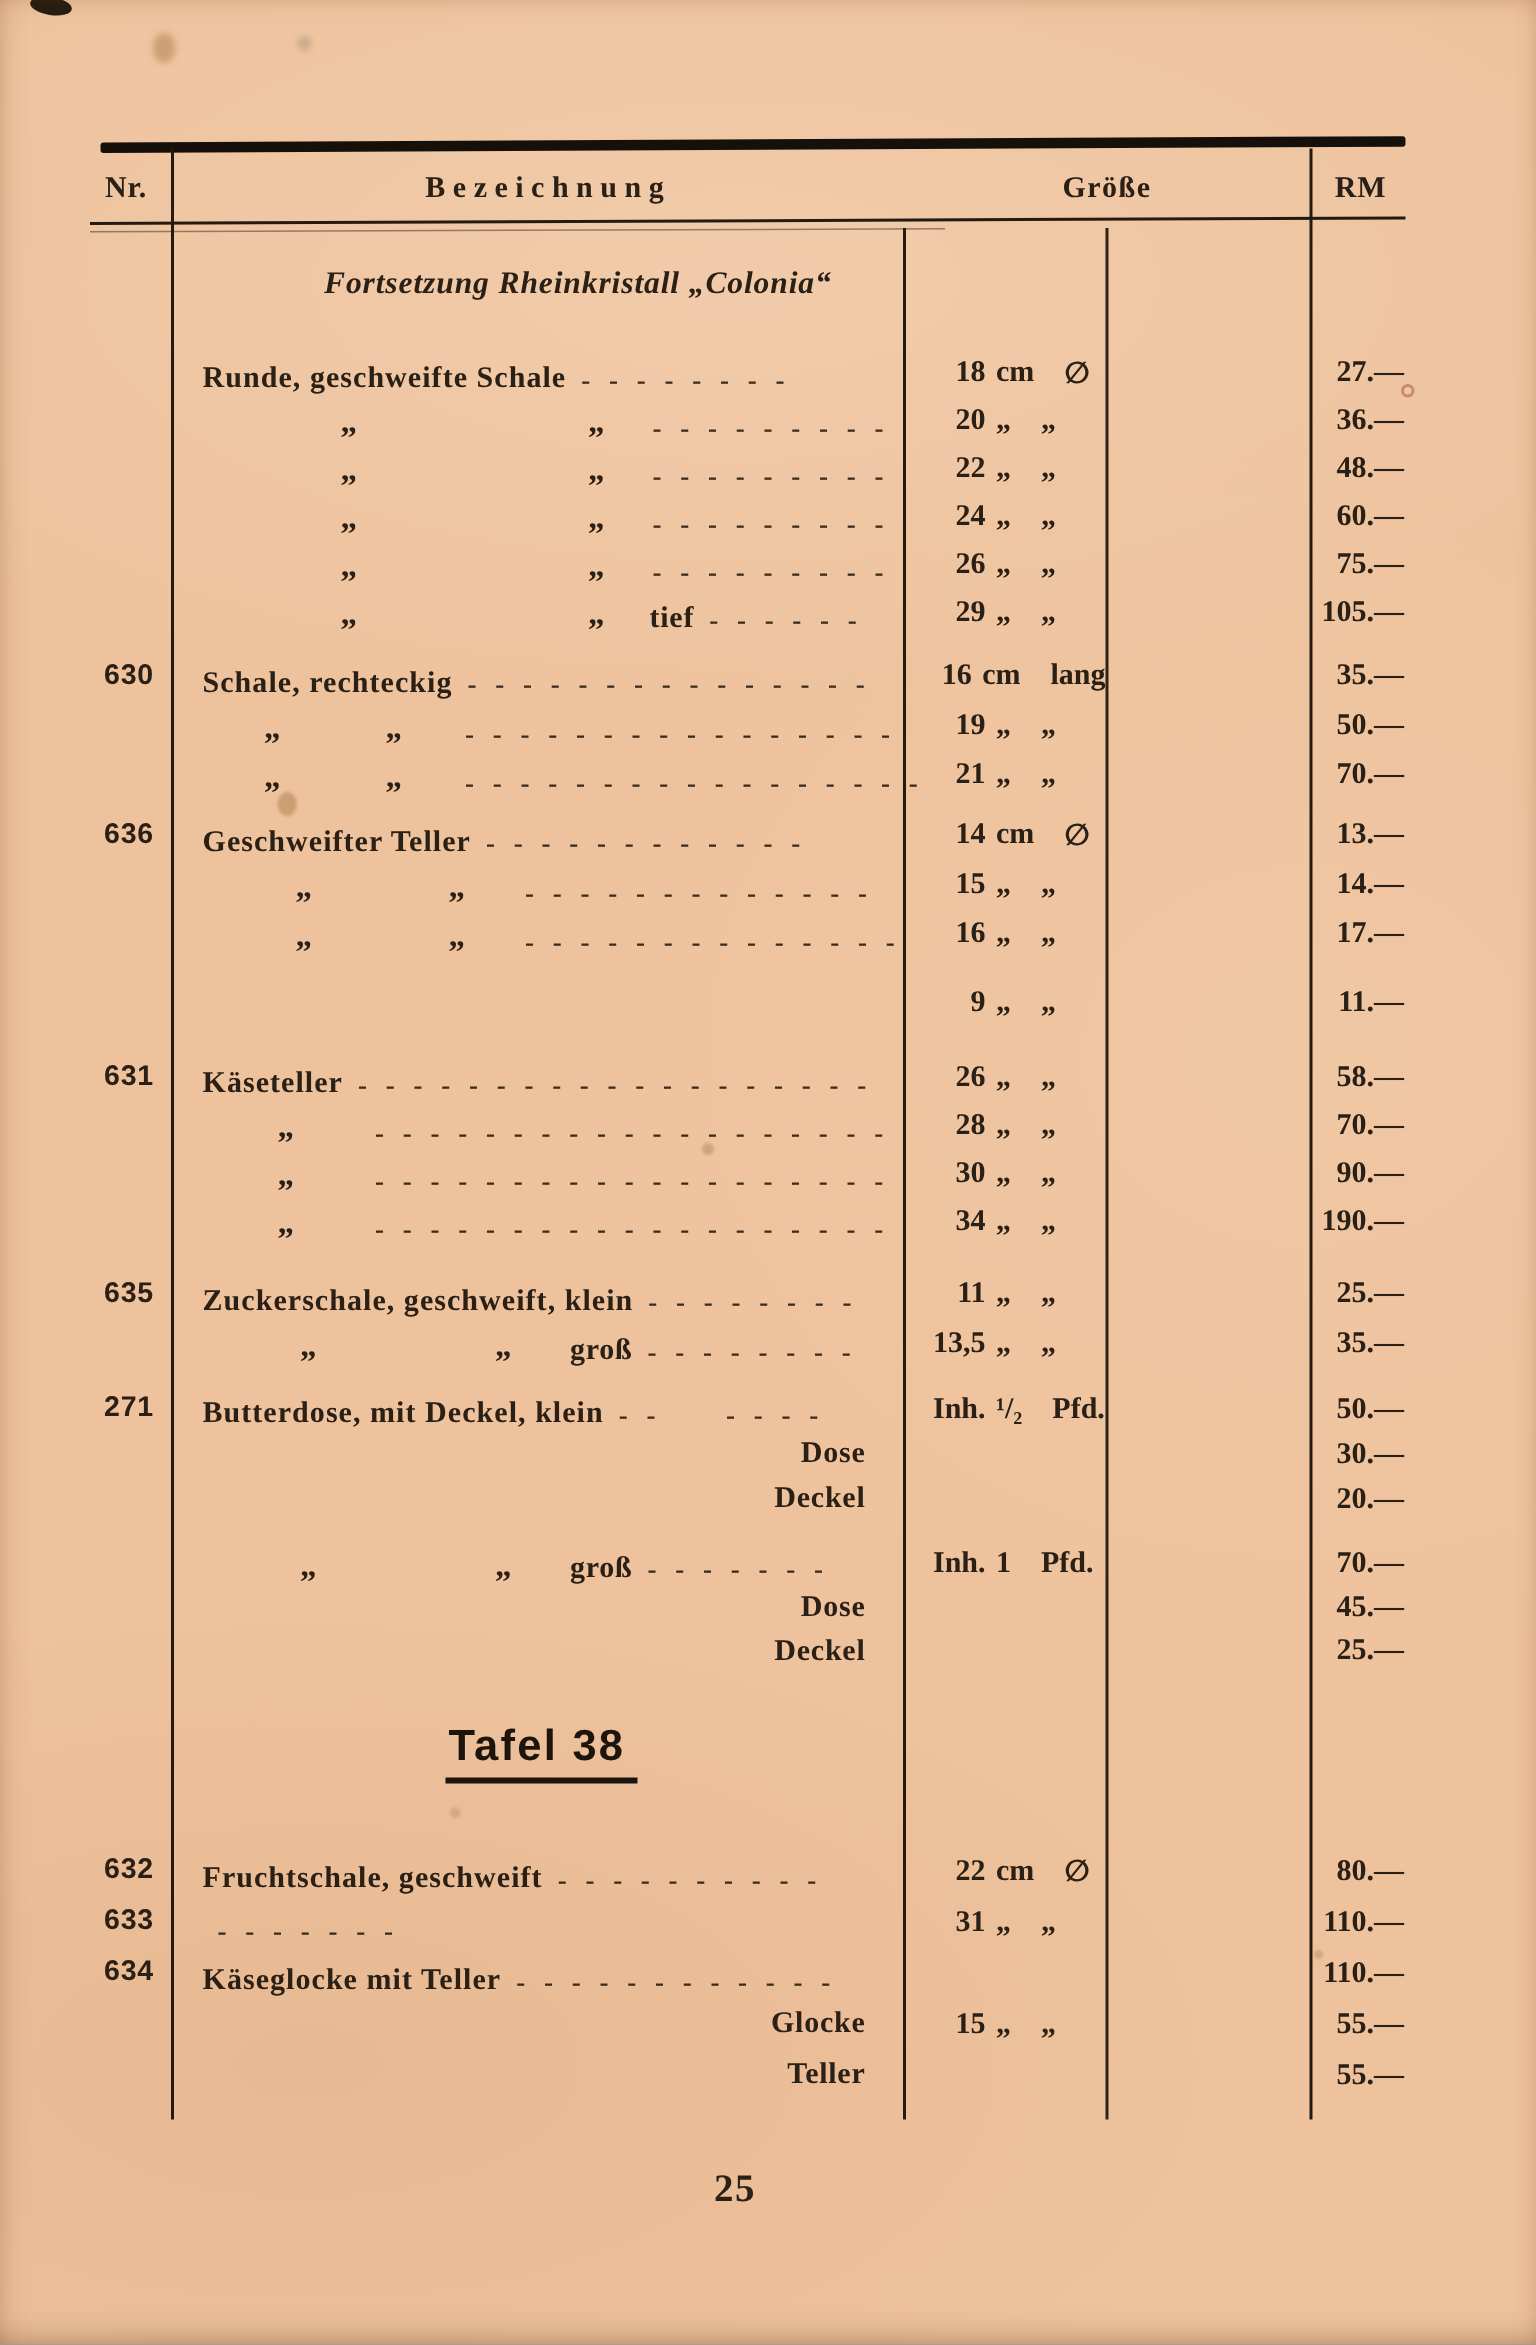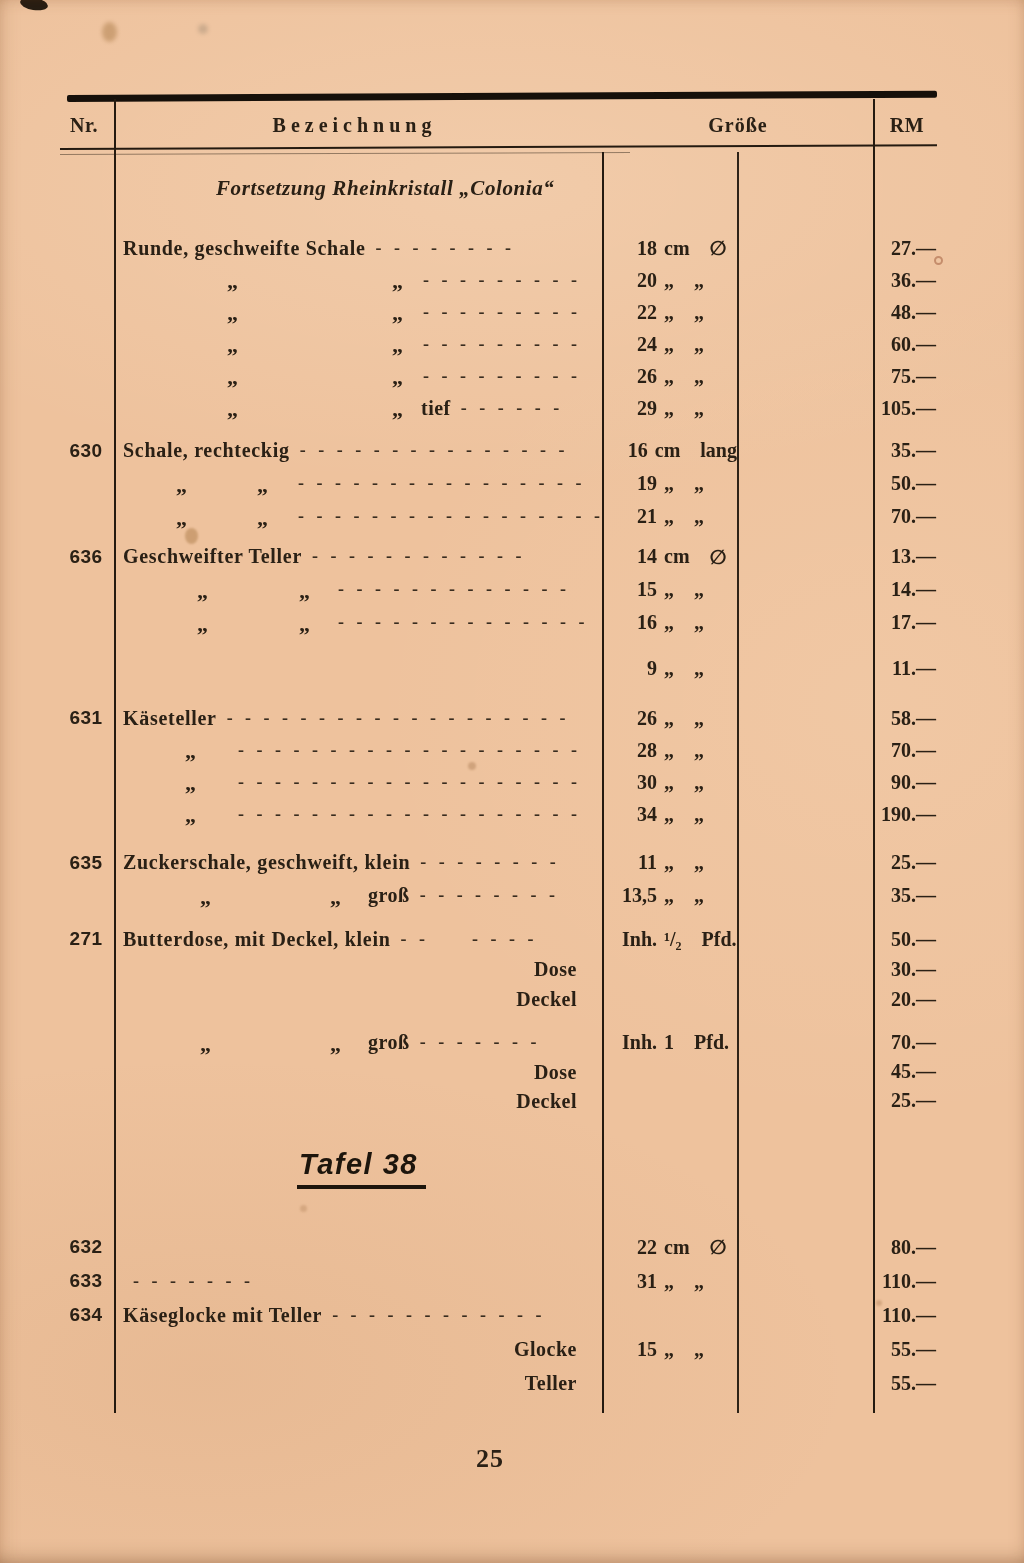--- a/index.html
+++ b/index.html
@@ -28,43 +28,43 @@
   .rule-hdr2{position:absolute; left:60px; top:154px; width:570px; height:1px; background:#241a10; opacity:.45;
             transform:rotate(-0.2deg); transform-origin:left center;}
   .vl{position:absolute; width:2px; background:#241a10;}
   .vl.v1{left:114px; top:99px;  height:1314px;}
   .vl.v2{left:602px; top:152px; height:1261px;}
   .vl.v3{left:737px; top:152px; height:1261px; width:2px; opacity:.95;}
   .vl.v4{left:873px; top:99px;  height:1314px;}
   
   .hlbl{position:absolute; top:110px; height:30px; line-height:30px; font-size:20px; font-weight:700;}
   .h-nr {left:58px;  width:52px;  text-align:center; letter-spacing:.5px;}
-  .h-bez{left:111px; width:487px; text-align:center; letter-spacing:5px;}
+  .h-bez{left:122px; width:487px; text-align:center; letter-spacing:5px;}
   .h-gro{left:603px; width:270px; text-align:center; letter-spacing:1px;}
   .h-rm {left:874px; width:66px;  text-align:center; letter-spacing:.5px;}
   
   .conttitle{position:absolute; left:216px; top:176px; font-style:italic; font-weight:700;
              font-size:21px; letter-spacing:.6px;}
   
   .block{position:absolute; left:0; width:1024px;}
   .b1{top:232px;}  .b1 .row{height:32px;}
   .b2{top:434px;}  .b2 .row{height:33px;}
   .b3{top:540px;}  .b3 .row{height:33px;}
   .b4{top:652px;}  .b4 .row{height:32px;}
   .b5{top:702px;}  .b5 .row{height:32px;}
   .b6{top:846px;}  .b6 .row{height:33px;}
   .b7{top:924px;}  .b7 .row{height:30px;}
   .b8{top:1028px;} .b8 .row{height:29px;}
   .b10{top:1230px;}.b10 .row{height:34px;}
   .row{position:relative;}
   .nr{position:absolute; left:60px; width:52px; top:0; bottom:0; display:flex; align-items:center;
       justify-content:center; font-family:"Liberation Sans","DejaVu Sans",sans-serif;
       font-weight:700; font-size:19px; letter-spacing:.5px;}
-  .desc{position:absolute; left:115px; width:487px; top:0; bottom:0; display:flex; align-items:center;
-        padding-left:8px; box-sizing:border-box;}
+  .desc{position:absolute; left:115px; width:487px; top:0; bottom:0; display:flex; align-items:flex-end;
+        padding-left:20px; box-sizing:border-box;}
   .nm{font-weight:700; font-size:20px; letter-spacing:.7px; white-space:nowrap;}
   .uu{font-weight:700; font-size:20px; letter-spacing:.7px; margin-right:7px;
       border-bottom:2px solid currentColor; box-shadow:0 4px 0 -2px currentColor; padding-bottom:1px;}
   .d{position:absolute; top:50%; transform:translateY(-46%); font-weight:700; font-size:22px; line-height:1;}
   .dw .d1{left:112px;} .dw .d2{left:277px;}
   .dn .d1{left:61px;}  .dn .d2{left:142px;}
   .dm .d1{left:82px;}  .dm .d2{left:184px;}
   .ds .d1{left:70px;}
   .dt .d1{left:85px;}  .dt .d2{left:215px;}
   .sfx{font-weight:700; font-size:20px; letter-spacing:.5px;}
@@ -82,21 +82,21 @@
         font-weight:700; font-size:20px; font-family:"Liberation Serif","DejaVu Sans",serif;}
   .s{display:inline-block; white-space:nowrap;}
   .s0{width:54px; text-align:right;}
   .s1{margin-left:7px;}
   .s2{margin-left:20px;}
   .price{position:absolute; left:874px; width:62px; top:0; bottom:0; display:flex; align-items:center;
          justify-content:flex-end; font-weight:700; font-size:20px; white-space:nowrap;}
   
   .tafel{position:absolute; left:297px; top:1148px; font-family:"Liberation Sans","DejaVu Sans",sans-serif;
          font-weight:700; font-size:29px; letter-spacing:1.5px; color:#1d150c;
-         border-bottom:4px solid #1d150c; padding:0 8px 4px 2px;font-style:italic;}
+         border-bottom:4px solid #1d150c; padding:0 8px 4px 2px;}
   
   .pagenum{position:absolute; left:460px; top:1444px; width:60px; text-align:center;
            font-weight:700; font-size:26px; letter-spacing:1px;}
   
   .stain{position:absolute; pointer-events:none;}
   .st1{left:20px; top:-2px; width:28px; height:12px; background:#140e06; border-radius:50%;
        transform:rotate(9deg); opacity:.92;}
   .st2{left:102px; top:22px; width:15px; height:20px; background:#a4743f; border-radius:50%;
        filter:blur(2px); opacity:.45;}
   .st3{left:198px; top:24px; width:10px; height:10px; background:#8a7a66; border-radius:50%;
@@ -436,20 +436,24 @@
         <div class="row">
           <div class="desc">
             <span class="rl">Deckel</span>
           </div>
           <div class="price">25.—</div>
         </div>
       </div>
       <div class="block b10">
         <div class="row">
           <span class="nr">632</span>
+          <div class="desc">
+            <span class="nm">Fruchtschale, geschweift</span>
+            <span class="ldr">- - - - - - - - - -</span>
+          </div>
           <div class="size">
             <span class="s s0">22</span>
             <span class="s s1">cm</span>
             <span class="s s2">∅</span>
           </div>
           <div class="price">80.—</div>
         </div>
         <div class="row">
           <span class="nr">633</span>
           <div class="desc">

